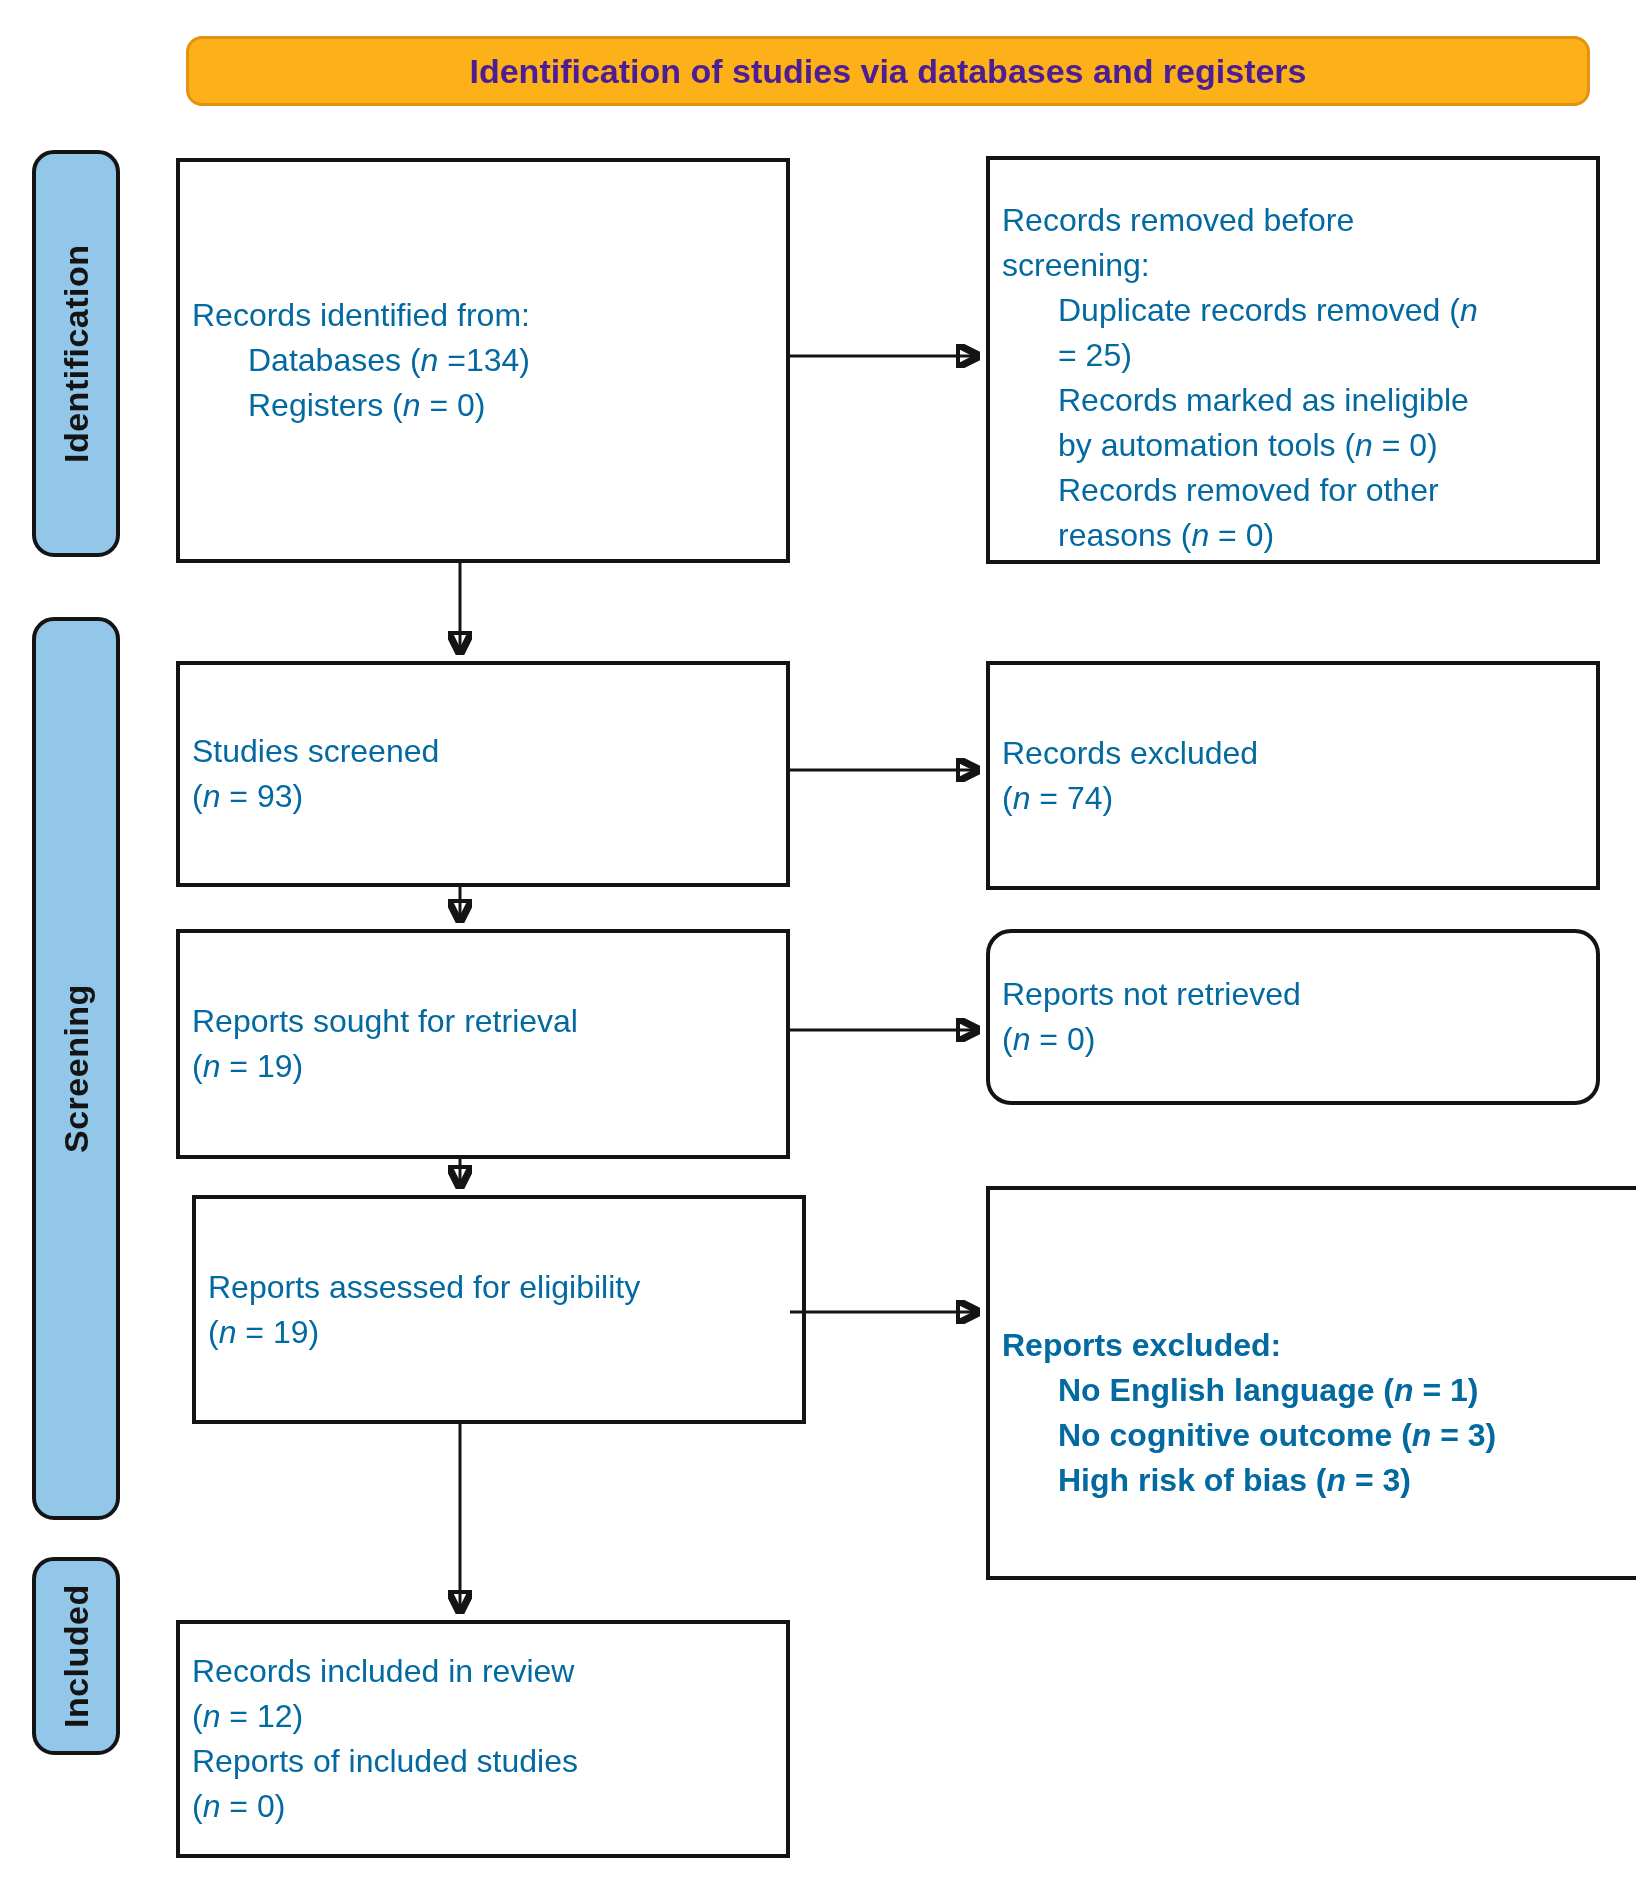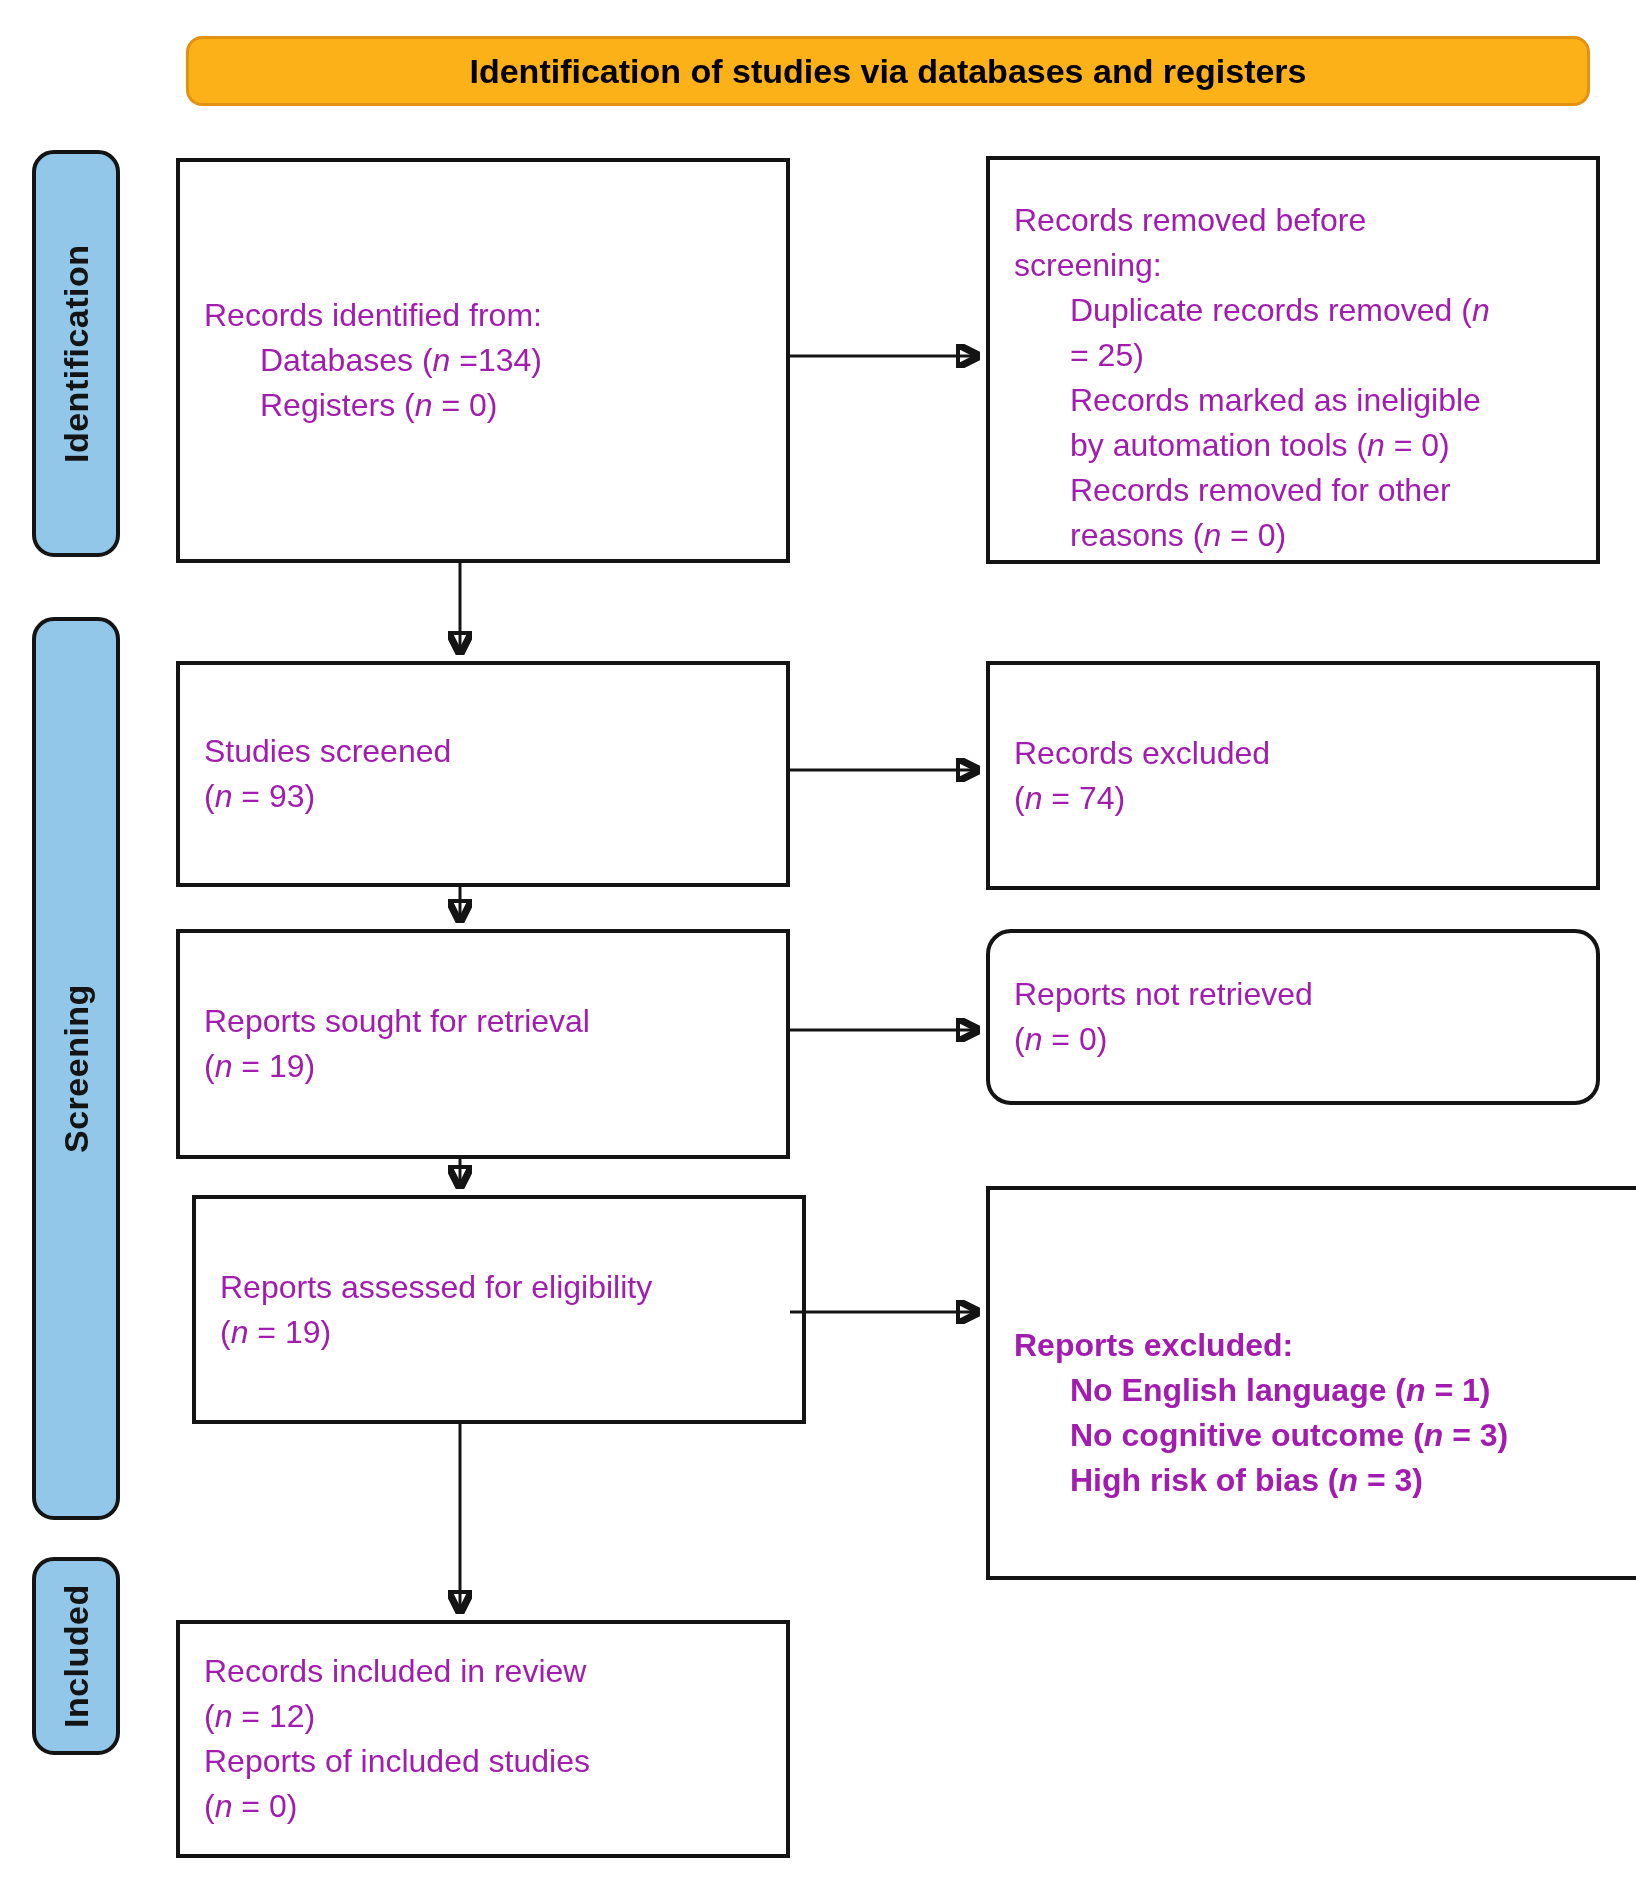--- a/index.html
+++ b/index.html
@@ -25,21 +25,21 @@
     height: 70px;
     box-sizing: border-box;
     background: var(--banner, #FBB117);
     border: 3px solid var(--banner_border, #E39110);
     border-radius: 16px;
     display: flex;
     align-items: center;
     justify-content: center;
     font-size: 34px;
     font-weight: bold;
-    color: #000000;
+    color: #4c1d95;
   }
 
   
   .stage {
     position: absolute;
     left: 32px;
     width: 88px;
     box-sizing: border-box;
     background: var(--stage, #92C7EA);
     border: 4px solid #141414;
@@ -57,27 +57,27 @@
   #stage-identification { top: 150px; height: 407px; }
   #stage-screening      { top: 617px; height: 903px; }
   #stage-included       { top: 1557px; height: 198px; }
 
   
   .fbox {
     position: absolute;
     box-sizing: border-box;
     background: #ffffff;
     border: 4px solid #141414;
-    color: #a21caf;
+    color: #0369a1;
     font-size: 32px;
     line-height: 45px;
     display: flex;
     flex-direction: column;
     justify-content: center;
-    padding: 10px 22px 10px 24px;
+    padding: 10px 22px 10px 12px;
   }
   .fbox .line.indent-1 { padding-left: 56px; }
   .fbox i { font-style: italic; }
 
   #box-records-identified    { left: 176px; top: 158px;  width: 614px; height: 405px; }
   #box-records-removed       { left: 986px; top: 156px;  width: 614px; height: 408px;
                                justify-content: flex-start; padding-top: 38px; }
   #box-records-screened      { left: 176px; top: 661px;  width: 614px; height: 226px; }
   #box-records-excluded      { left: 986px; top: 661px;  width: 614px; height: 229px; }
   #box-reports-sought        { left: 176px; top: 929px;  width: 614px; height: 230px; }

